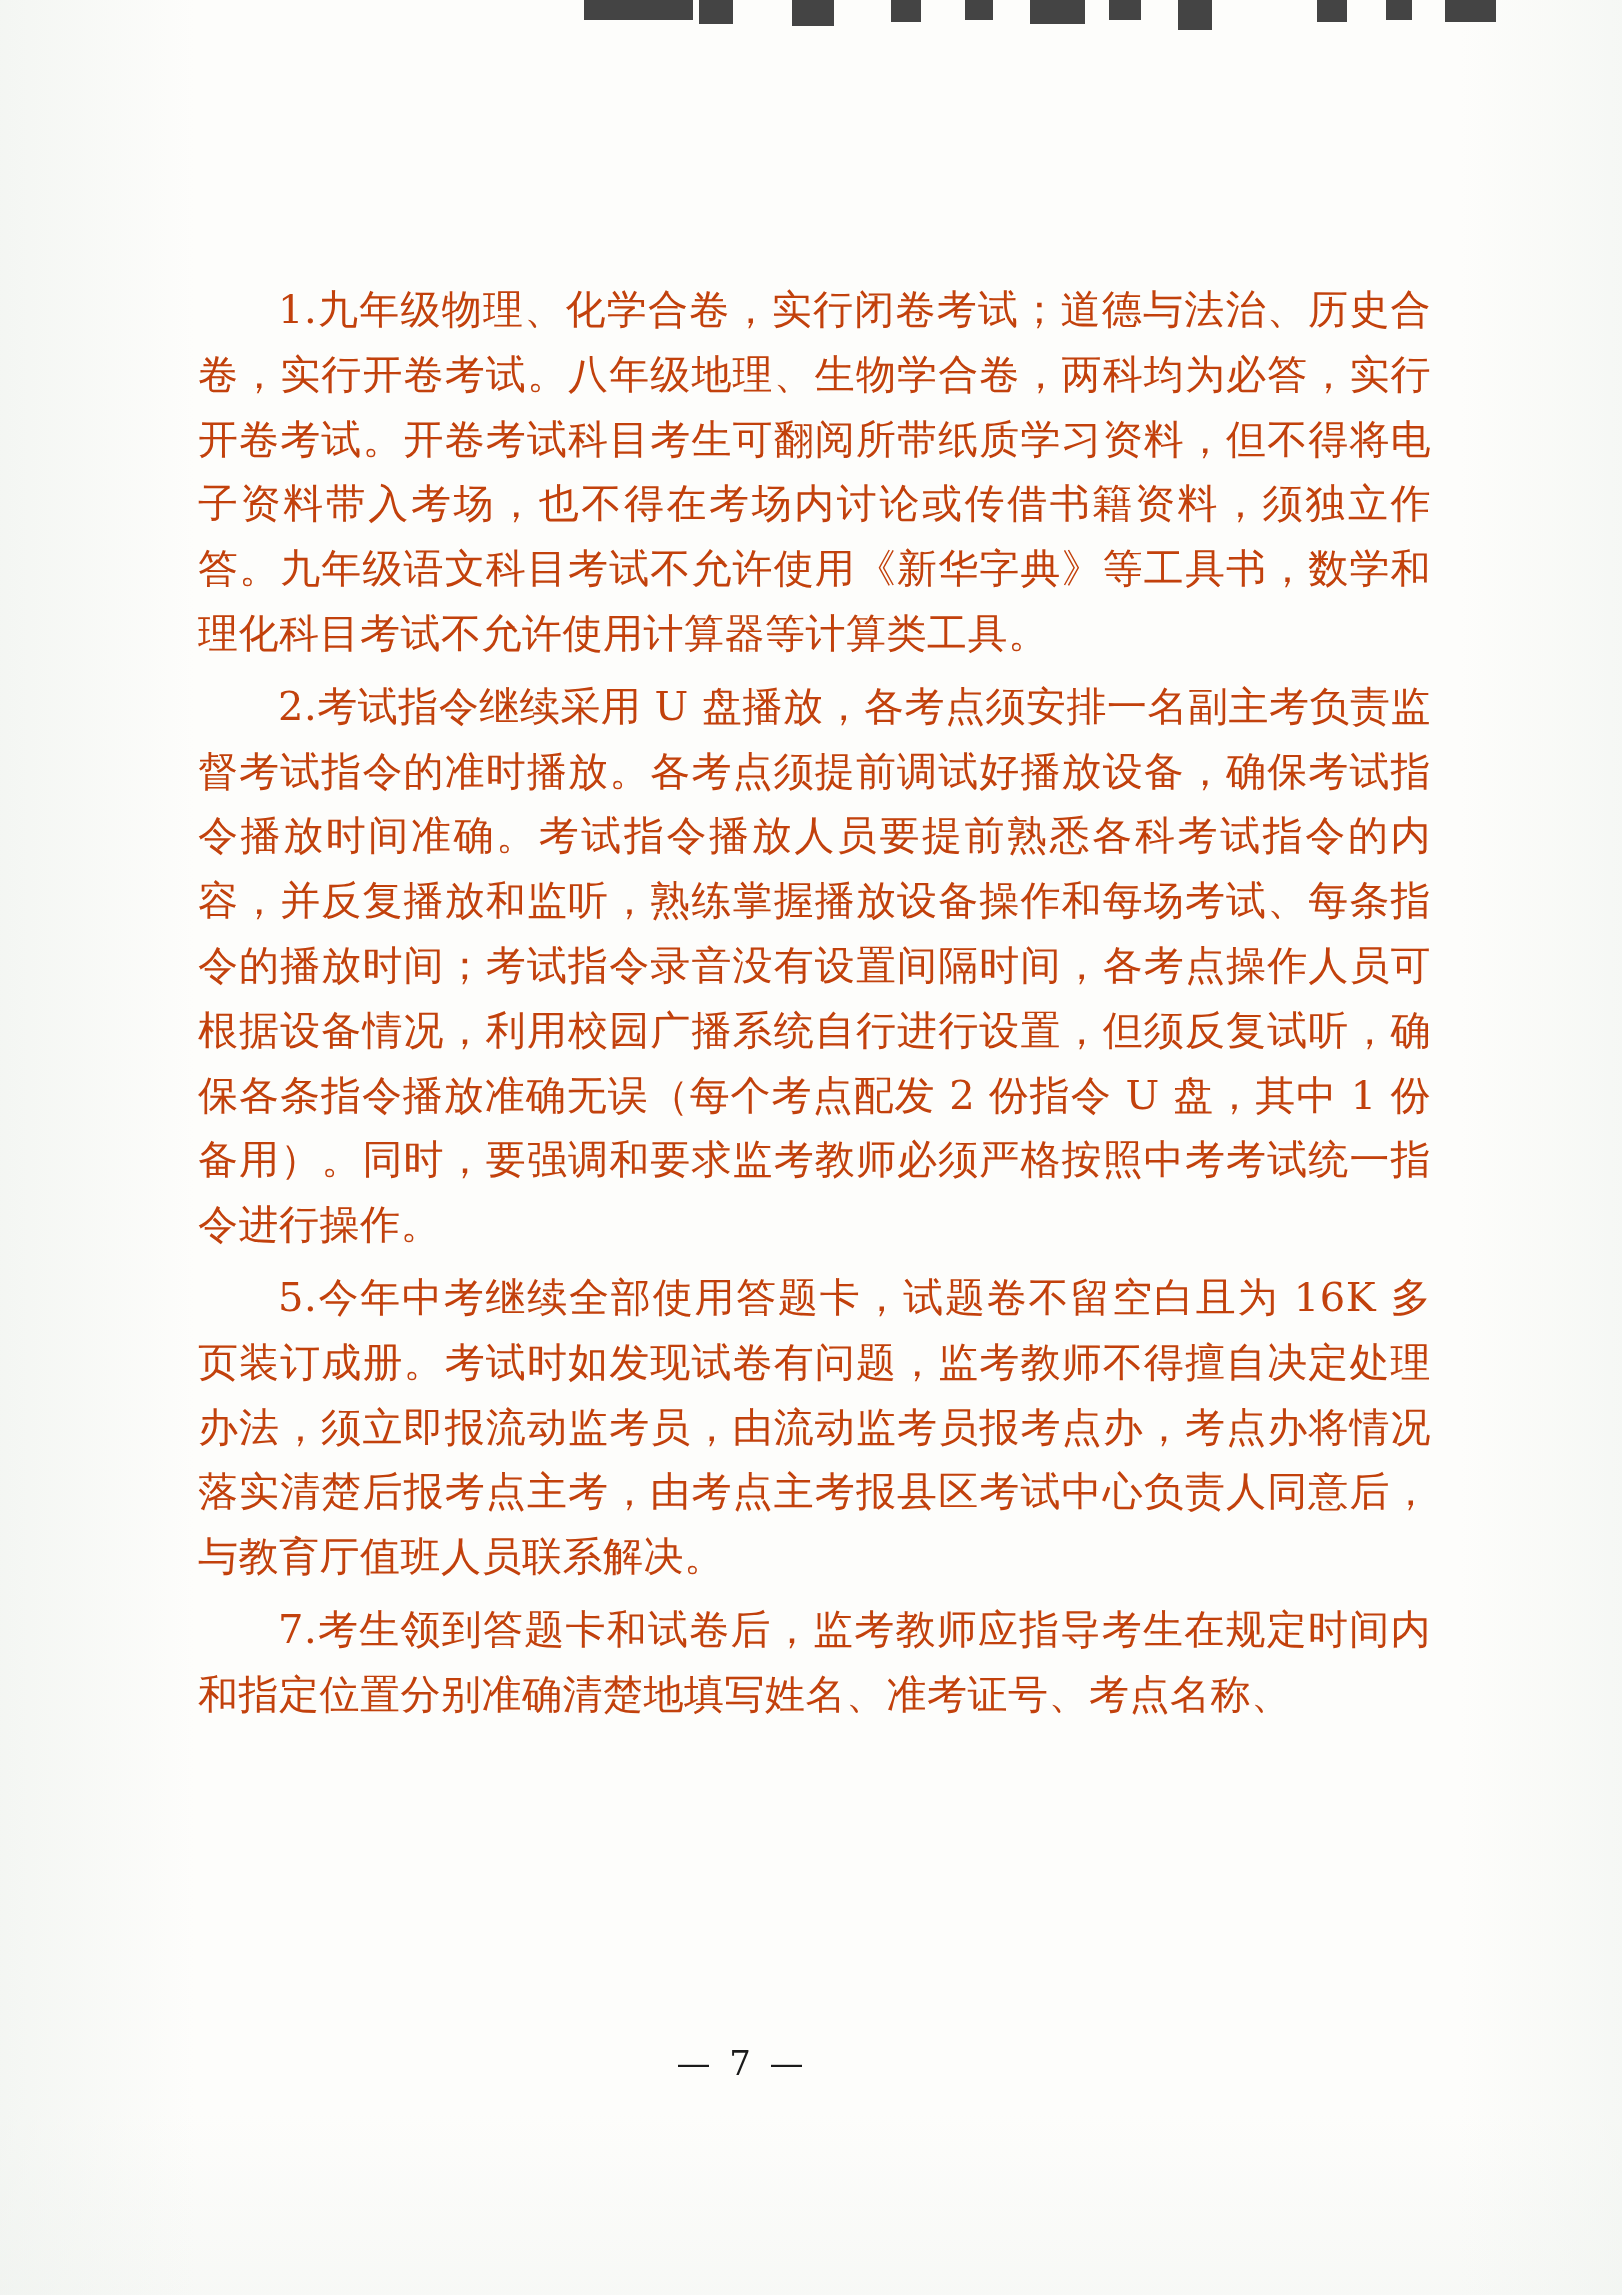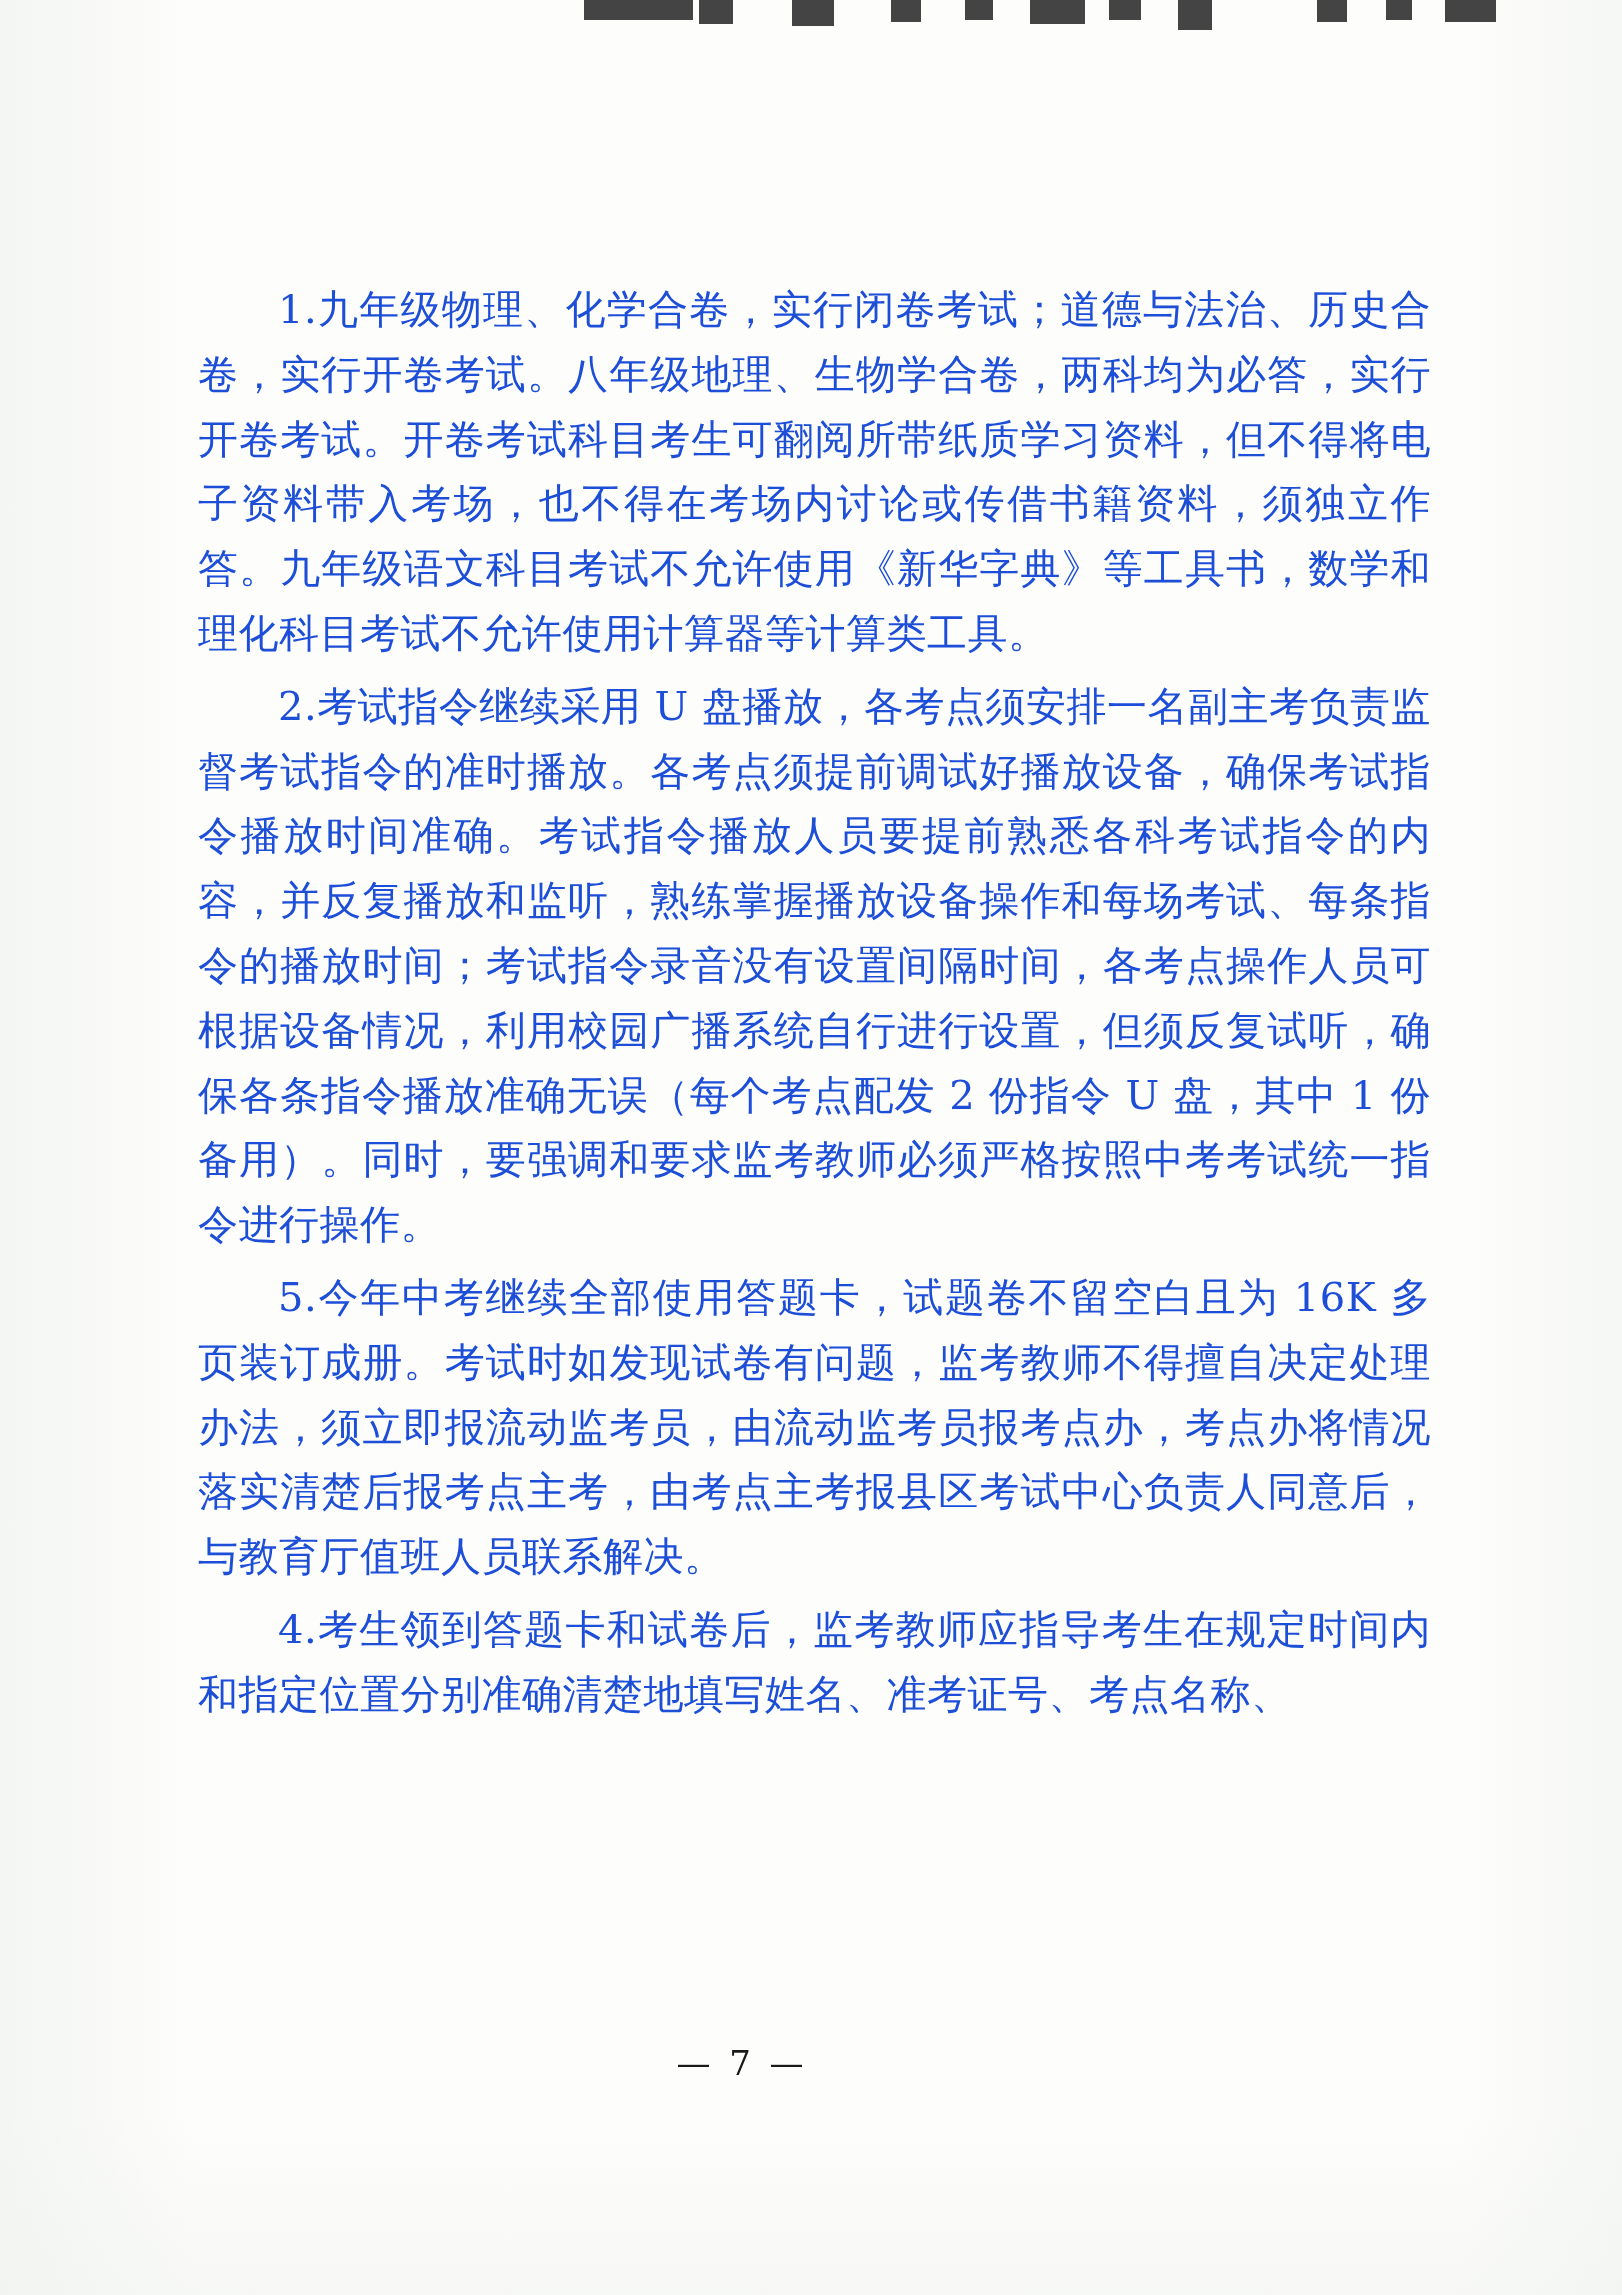--- a/index.html
+++ b/index.html
@@ -43,21 +43,21 @@
     top: 277px;
     left: 198px;
     width: 1233px;
   }
   p.para {
     margin: 0 0 8px 0;
     text-indent: 2em;
     font-size: 40px;
     line-height: 1.62;
     letter-spacing: 0.5px;
-    color: #1d4ed8;
+    color: #c2410c;
     text-align: justify;
     text-justify: inter-ideograph;
     font-weight: 500;
   }
   .footer {
     position: absolute;
     left: 0;
     right: 0;
     bottom: 213px;
     text-align: center;
@@ -86,21 +86,21 @@
     <div class="artifact" style="left:1178px;top:0;width:34px;height:30px;"></div>
     <div class="artifact" style="left:1317px;top:0;width:30px;height:22px;"></div>
     <div class="artifact" style="left:1386px;top:0;width:26px;height:20px;"></div>
     <div class="artifact" style="left:1445px;top:0;width:51px;height:22px;"></div>
   </div>
 
   <div class="content">
     <p class="para">1.九年级物理、化学合卷，实行闭卷考试；道德与法治、历史合卷，实行开卷考试。八年级地理、生物学合卷，两科均为必答，实行开卷考试。开卷考试科目考生可翻阅所带纸质学习资料，但不得将电子资料带入考场，也不得在考场内讨论或传借书籍资料，须独立作答。九年级语文科目考试不允许使用《新华字典》等工具书，数学和理化科目考试不允许使用计算器等计算类工具。</p>
     <p class="para">2.考试指令继续采用 U 盘播放，各考点须安排一名副主考负责监督考试指令的准时播放。各考点须提前调试好播放设备，确保考试指令播放时间准确。考试指令播放人员要提前熟悉各科考试指令的内容，并反复播放和监听，熟练掌握播放设备操作和每场考试、每条指令的播放时间；考试指令录音没有设置间隔时间，各考点操作人员可根据设备情况，利用校园广播系统自行进行设置，但须反复试听，确保各条指令播放准确无误（每个考点配发 2 份指令 U 盘，其中 1 份备用）。同时，要强调和要求监考教师必须严格按照中考考试统一指令进行操作。</p>
     <p class="para">5.今年中考继续全部使用答题卡，试题卷不留空白且为 16K 多页装订成册。考试时如发现试卷有问题，监考教师不得擅自决定处理办法，须立即报流动监考员，由流动监考员报考点办，考点办将情况落实清楚后报考点主考，由考点主考报县区考试中心负责人同意后，与教育厅值班人员联系解决。</p>
-    <p class="para">4.考生领到答题卡和试卷后，监考教师应指导考生在规定时间内和指定位置分别准确清楚地填写姓名、准考证号、考点名称、</p>
+    <p class="para">7.考生领到答题卡和试卷后，监考教师应指导考生在规定时间内和指定位置分别准确清楚地填写姓名、准考证号、考点名称、</p>
   </div>
 
   <div class="footer">
     <span class="page-number">— 7 —</span>
   </div>
 
 </div>
 
 
 </body></html>

